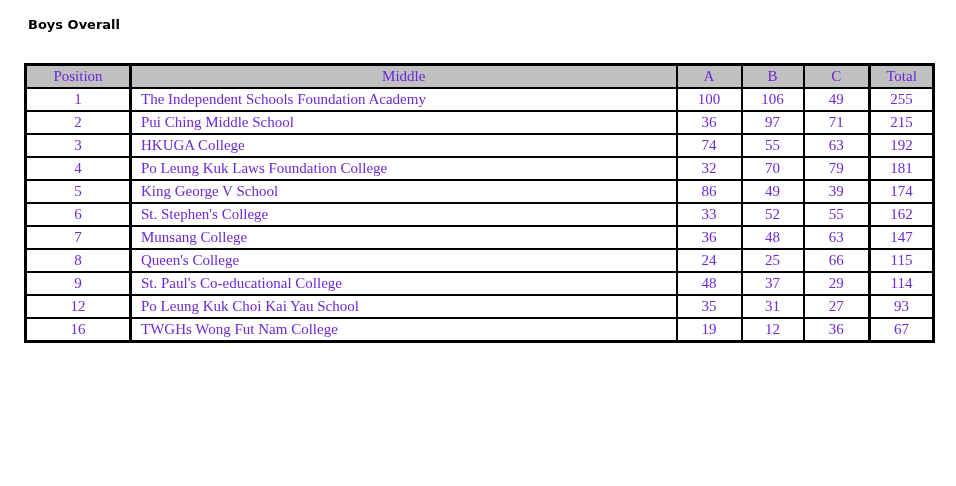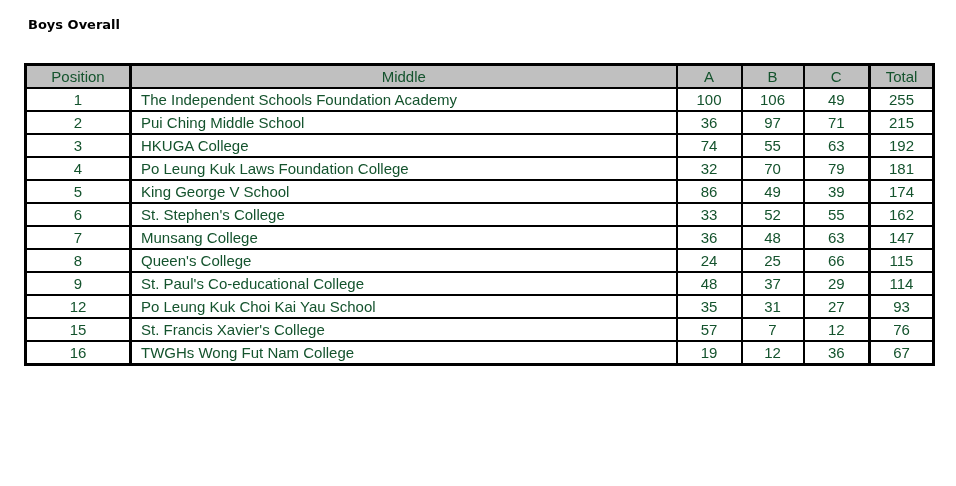--- a/index.html
+++ b/index.html
@@ -21,23 +21,23 @@
     letter-spacing: 0px;
   }
   table.results {
     position: absolute;
     left: 24px;
     top: 63px;
     width: 908px;
     border-collapse: collapse;
     table-layout: fixed;
     border: 3px solid #000000;
-    font-family: Liberation Sans, sans-serif;
+    font-family: Liberation Serif, serif;
     font-size: 15px;
-    color: #14532d;
+    color: #6d28d9;
   }
   th, td {
     border: 2px solid #000000;
     height: 21px;
     padding: 0;
     text-align: center;
     vertical-align: middle;
     white-space: nowrap;
     overflow: hidden;
     font-weight: normal;
@@ -152,28 +152,20 @@
   </tr>
       <tr>
     <td class="c-pos thick-right">12</td>
     <td class="c-school">Po Leung Kuk Choi Kai Yau School</td>
     <td class="c-num">35</td>
     <td class="c-num">31</td>
     <td class="c-num thick-right">27</td>
     <td class="c-num">93</td>
   </tr>
       <tr>
-    <td class="c-pos thick-right">15</td>
-    <td class="c-school">St. Francis Xavier's College</td>
-    <td class="c-num">57</td>
-    <td class="c-num">7</td>
-    <td class="c-num thick-right">12</td>
-    <td class="c-num">76</td>
-  </tr>
-      <tr>
     <td class="c-pos thick-right">16</td>
     <td class="c-school">TWGHs Wong Fut Nam College</td>
     <td class="c-num">19</td>
     <td class="c-num">12</td>
     <td class="c-num thick-right">36</td>
     <td class="c-num">67</td>
   </tr>
     </tbody>
 </table>
 

